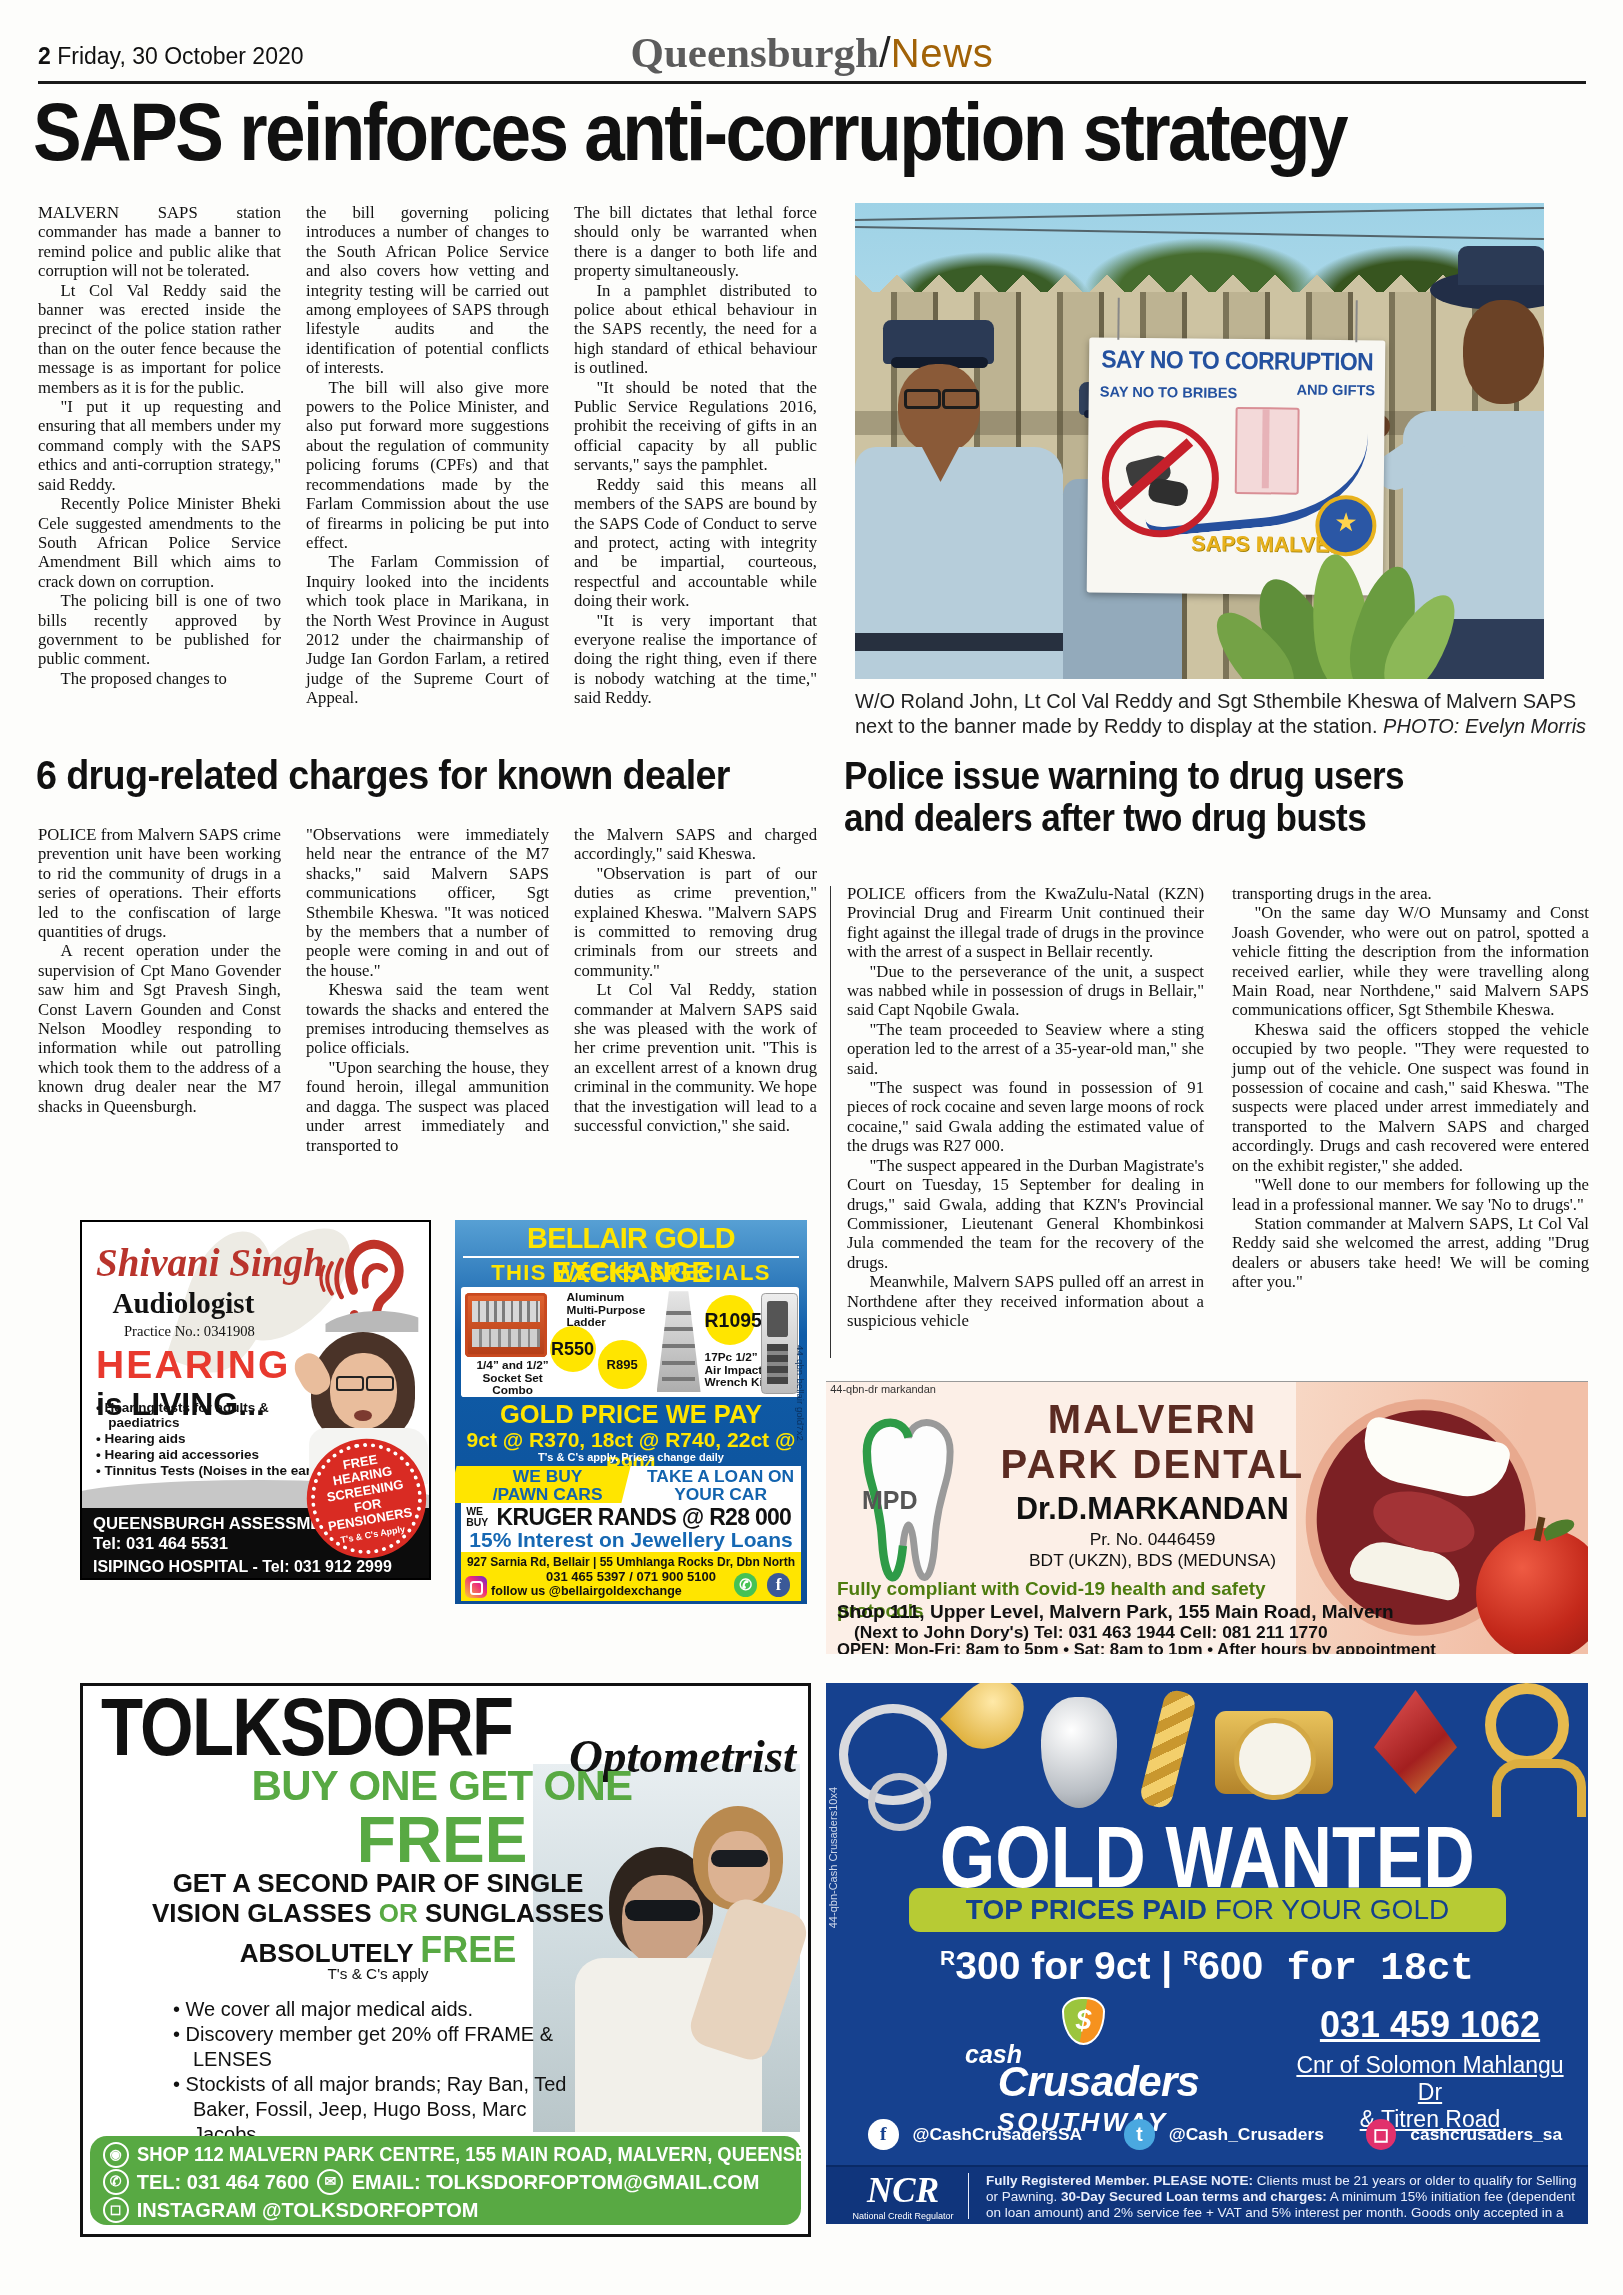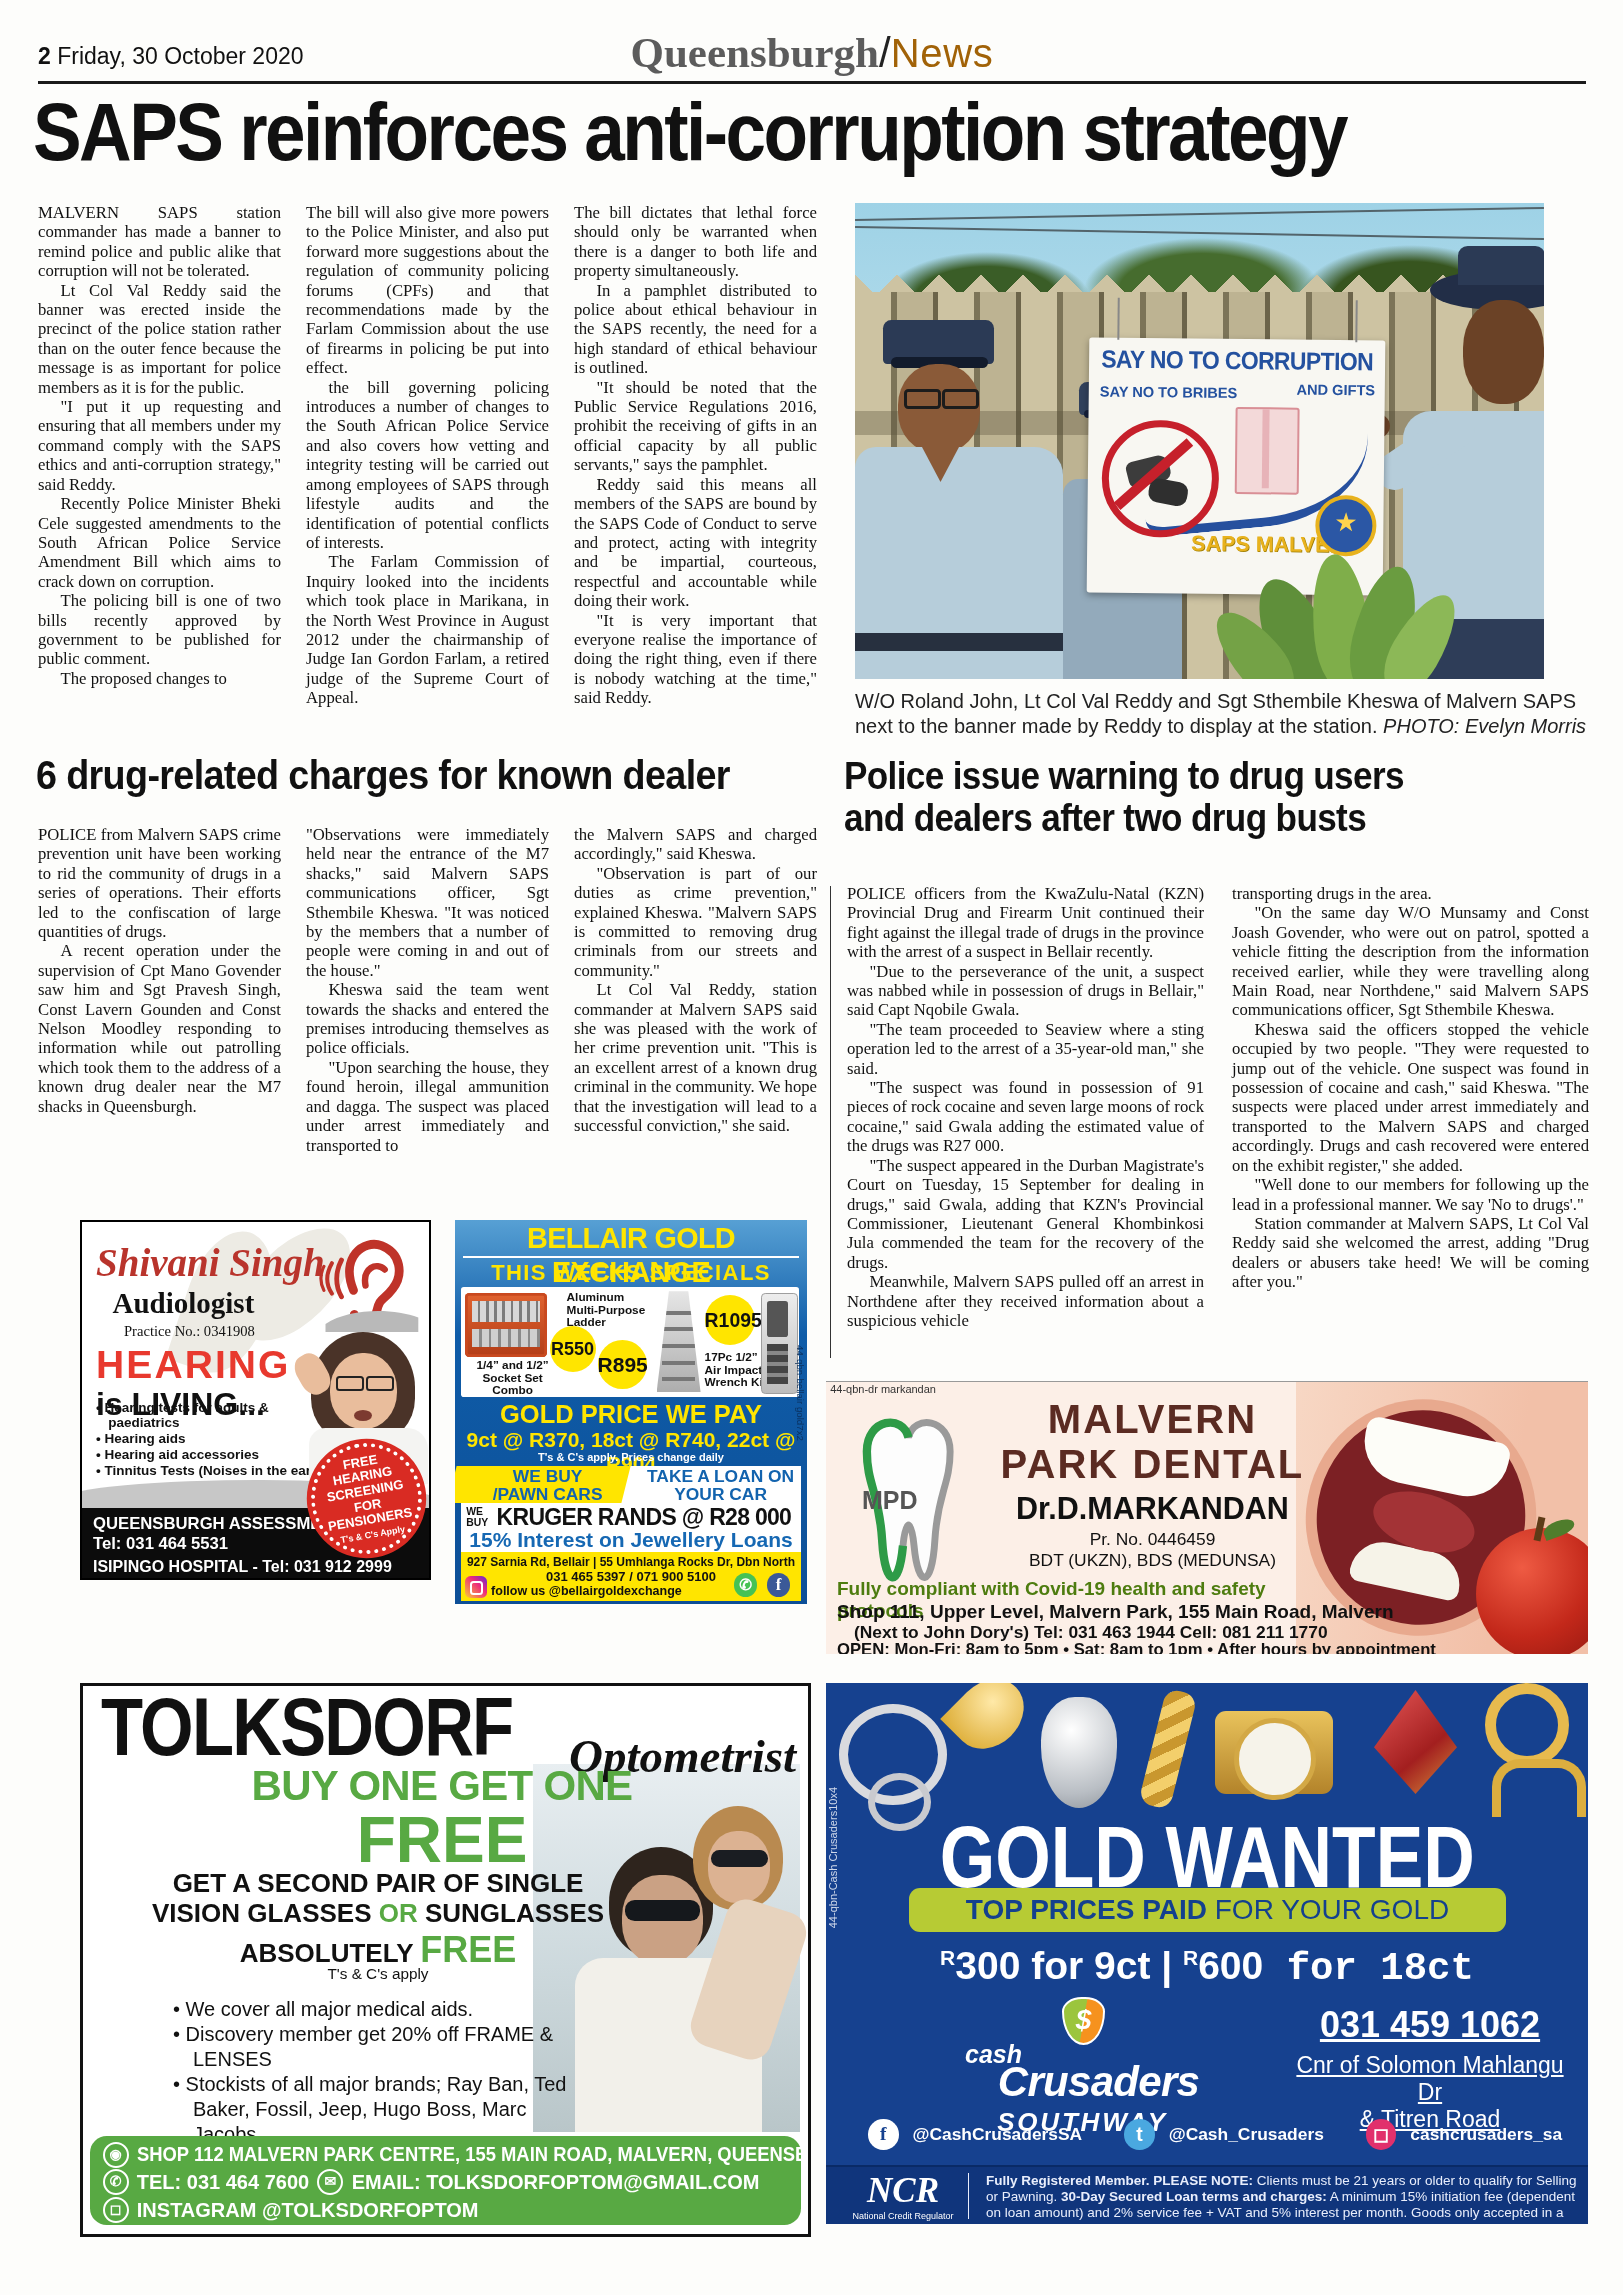--- a/index.html
+++ b/index.html
@@ -169,22 +169,22 @@
   <div class="abs colset" id="a1cols">
     <div class="col">
         <p>MALVERN SAPS station commander has made a banner to remind police and public alike that corruption will not be tolerated.</p>
         <p>Lt Col Val Reddy said the banner was erected inside the precinct of the police station rather than on the outer fence because the message is as important for police members as it is for the public.</p>
         <p>"I put it up requesting and ensuring that all members under my command comply with the SAPS ethics and anti-corruption strategy," said Reddy.</p>
         <p>Recently Police Minister Bheki Cele suggested amendments to the South African Police Service Amendment Bill which aims to crack down on corruption.</p>
         <p>The policing bill is one of two bills recently approved by government to be published for public comment.</p>
         <p>The proposed changes to</p>
       </div>
     <div class="col">
+        <p>the bill governing policing introduces a number of changes to the South African Police Service and also covers how vetting and integrity testing will be carried out among employees of SAPS through lifestyle audits and the identification of potential conflicts of interests.</p>
         <p>The bill will also give more powers to the Police Minister, and also put forward more suggestions about the regulation of community policing forums (CPFs) and that recommendations made by the Farlam Commission about the use of firearms in policing be put into effect.</p>
-        <p>the bill governing policing introduces a number of changes to the South African Police Service and also covers how vetting and integrity testing will be carried out among employees of SAPS through lifestyle audits and the identification of potential conflicts of interests.</p>
         <p>The Farlam Commission of Inquiry looked into the incidents which took place in Marikana, in the North West Province in August 2012 under the chairmanship of Judge Ian Gordon Farlam, a retired judge of the Supreme Court of Appeal.</p>
       </div>
     <div class="col">
         <p>The bill dictates that lethal force should only be warranted when there is a danger to both life and property simultaneously.</p>
         <p>In a pamphlet distributed to police about ethical behaviour in the SAPS recently, the need for a high standard of ethical behaviour is outlined.</p>
         <p>"It should be noted that the Public Service Regulations 2016, prohibit the receiving of gifts in an official capacity by all public servants," says the pamphlet.</p>
         <p>Reddy said this means all members of the SAPS are bound by the SAPS Code of Conduct to serve and protect, acting with integrity and be impartial, courteous, respectful and accountable while doing their work.</p>
         <p>"It is very important that everyone realise the importance of doing the right thing, even if there is nobody watching at the time," said Reddy.</p>
       </div>
   </div>
@@ -344,21 +344,21 @@
     <div id="bg-rule"></div>
     <div id="bg-spec" class="yel">THIS WEEKS SPECIALS</div>
     <div id="bg-panel">
       <div class="abs" style="left:4.2px;top:5.6px;width:82px;height:64px;background:linear-gradient(#e06330,#b33d17);border-radius:4.2px;box-shadow:inset 0 0 0 2.8px #c9491f;">
         <div class="abs" style="left:7px;top:8.3px;right:7px;height:21px;background:repeating-linear-gradient(90deg,#d8d8d8 0 5.6px,#7c7c7c 5.6px 8.3px);"></div>
         <div class="abs" style="left:7px;top:36px;right:7px;height:18px;background:repeating-linear-gradient(90deg,#cfcfcf 0 7px,#8a8a8a 7px 9.7px);"></div>
       </div>
       <div class="plabel c" style="left:0px;top:72px;width:104px;">1/4” and 1/2” Socket Set Combo</div>
       <div class="pcirc" style="left:89px;top:39px;width:46px;height:46px;font-size:18px;line-height:46px;">R550</div>
       <div class="plabel" style="left:106px;top:4.2px;width:89px;">Aluminum Multi-Purpose Ladder</div>
-      <div class="pcirc" style="left:137px;top:53px;width:49px;height:49px;font-size:21px;line-height:49px;">R895</div>
+      <div class="pcirc" style="left:137px;top:53px;width:49px;height:49px;font-size:13px;line-height:49px;">R895</div>
       <div class="abs" style="left:196px;top:4.2px;width:44px;height:101px;background:linear-gradient(#e6e6e6,#adadad);clip-path:polygon(28% 0,72% 0,100% 100%,0 100%);">
         <div class="abs" style="left:5.6px;top:7px;right:5.6px;bottom:4.2px;background:repeating-linear-gradient(#0000 0 12.5px,#777 12.5px 16.7px);"></div>
       </div>
       <div class="pcirc" style="left:244px;top:8.3px;width:50px;height:50px;font-size:19.4px;line-height:50px;">R1095</div>
       <div class="plabel" style="left:244px;top:64px;width:64px;">17Pc 1/2” Air Impact Wrench Kit</div>
       <div class="abs" style="left:300px;top:5.6px;width:35px;height:99px;background:linear-gradient(#ededed,#bcbcbc);border-radius:4.2px;border:1.4px solid #9e9e9e;">
         <div class="abs" style="left:5.6px;top:7px;width:21px;height:36px;background:#555;border-radius:2.8px;"></div>
         <div class="abs" style="left:5.6px;top:50px;width:21px;height:40px;background:repeating-linear-gradient(#444 0 7px,#888 7px 11px);"></div>
       </div>
     </div>

